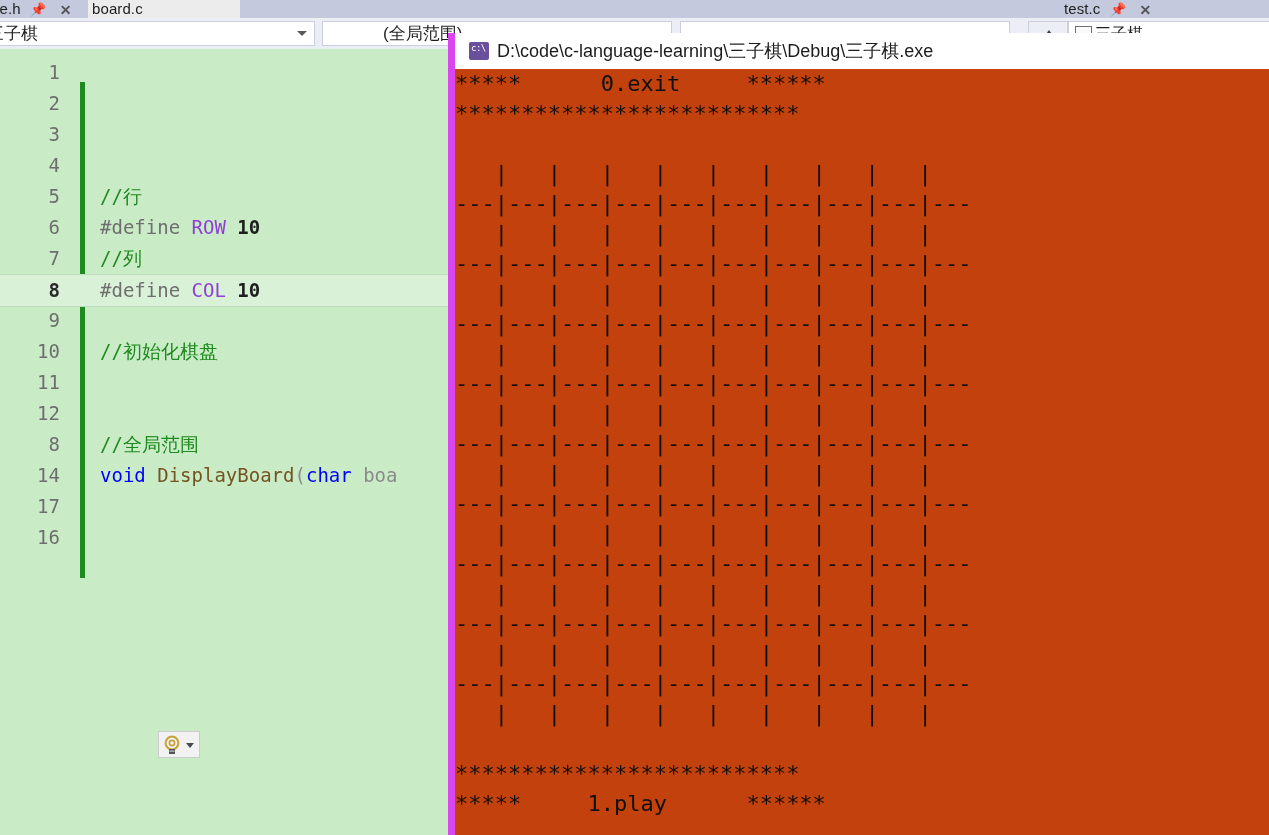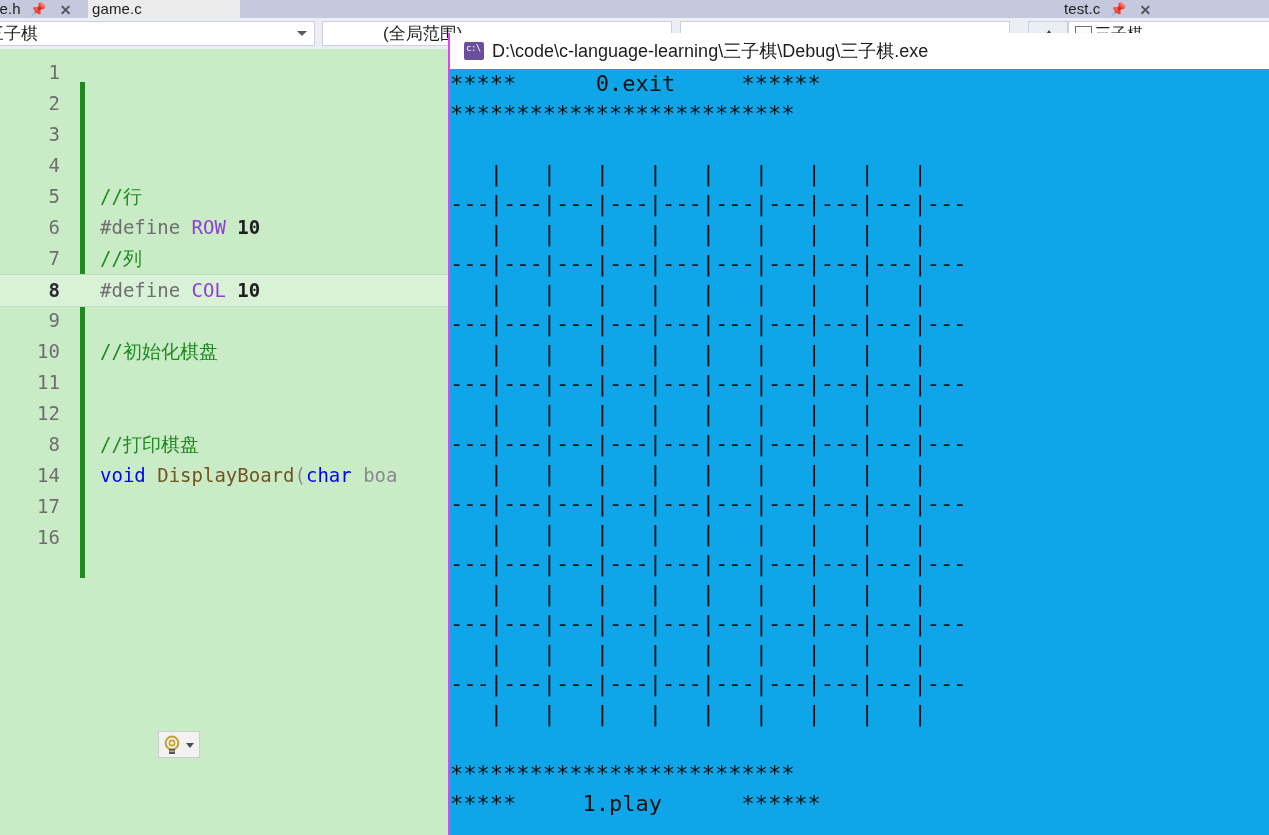--- a/index.html
+++ b/index.html
@@ -135,22 +135,22 @@
     width: 0; height: 0;
     border-left: 4px solid transparent;
     border-right: 4px solid transparent;
     border-top: 5px solid #4a4a4a;
   }
 
   
   .console-win {
     position: absolute; left: 448px; top: 33px;
     width: 821px; height: 802px;
-    background: #0ea5e9;
-    border-left: 2px solid #d946ef;
+    background: #c2410c;
+    border-left: 7px solid #d946ef;
     box-sizing: border-box;
     overflow: hidden;
   }
   .console-title {
     position: absolute; left: 0; top: 0; width: 821px; height: 36px;
     background: #ffffff;
   }
   .console-icon {
     position: absolute; left: 14px; top: 9px; width: 20px; height: 18px;
     background: #6a4f9c; border-radius: 2px;
@@ -227,21 +227,21 @@
         </div>
         <div class="code-line" style="top: 318px;">
           <span class="ln">11</span>
         </div>
         <div class="code-line" style="top: 349px;">
           <span class="ln">12</span>
           <span class="code"></span>
         </div>
         <div class="code-line" style="top: 380px;">
           <span class="ln">8</span>
-          <span class="code"><span class="tok-cmt">//打印棋盘</span></span>
+          <span class="code"><span class="tok-cmt">//全局范围</span></span>
         </div>
         <div class="code-line" style="top: 411px;">
           <span class="ln">14</span>
           <span class="code"><span class="tok-kw">void</span><span class="tok-plain"> </span><span class="tok-fn">DisplayBoard</span><span class="tok-plain">(</span><span class="tok-kw">char</span><span class="tok-plain"> boa</span></span>
         </div>
         <div class="code-line" style="top: 442px;">
           <span class="ln">17</span>
           <span class="code"></span>
         </div>
         <div class="code-line" style="top: 473px;">
@@ -263,21 +263,21 @@
 
   <div class="vs-tabstrip">
     <div class="vs-tab" id="tab-gameh">
       <span class="tab-label">game.h</span>
       <span class="tab-icons">
         <span class="pin-glyph">📌</span>
         <span class="close-glyph">✕</span>
       </span>
     </div>
     <div class="vs-tab active" id="tab-gamec">
-      <span class="tab-label">game.c</span>
+      <span class="tab-label">board.c</span>
     </div>
     <div class="vs-tab" id="tab-testc">
       <span class="tab-label">test.c</span>
       <span class="tab-icons">
         <span class="pin-glyph">📌</span>
         <span class="close-glyph">✕</span>
       </span>
     </div>
     <div id="tab-strip-tail"></div>
   </div>

